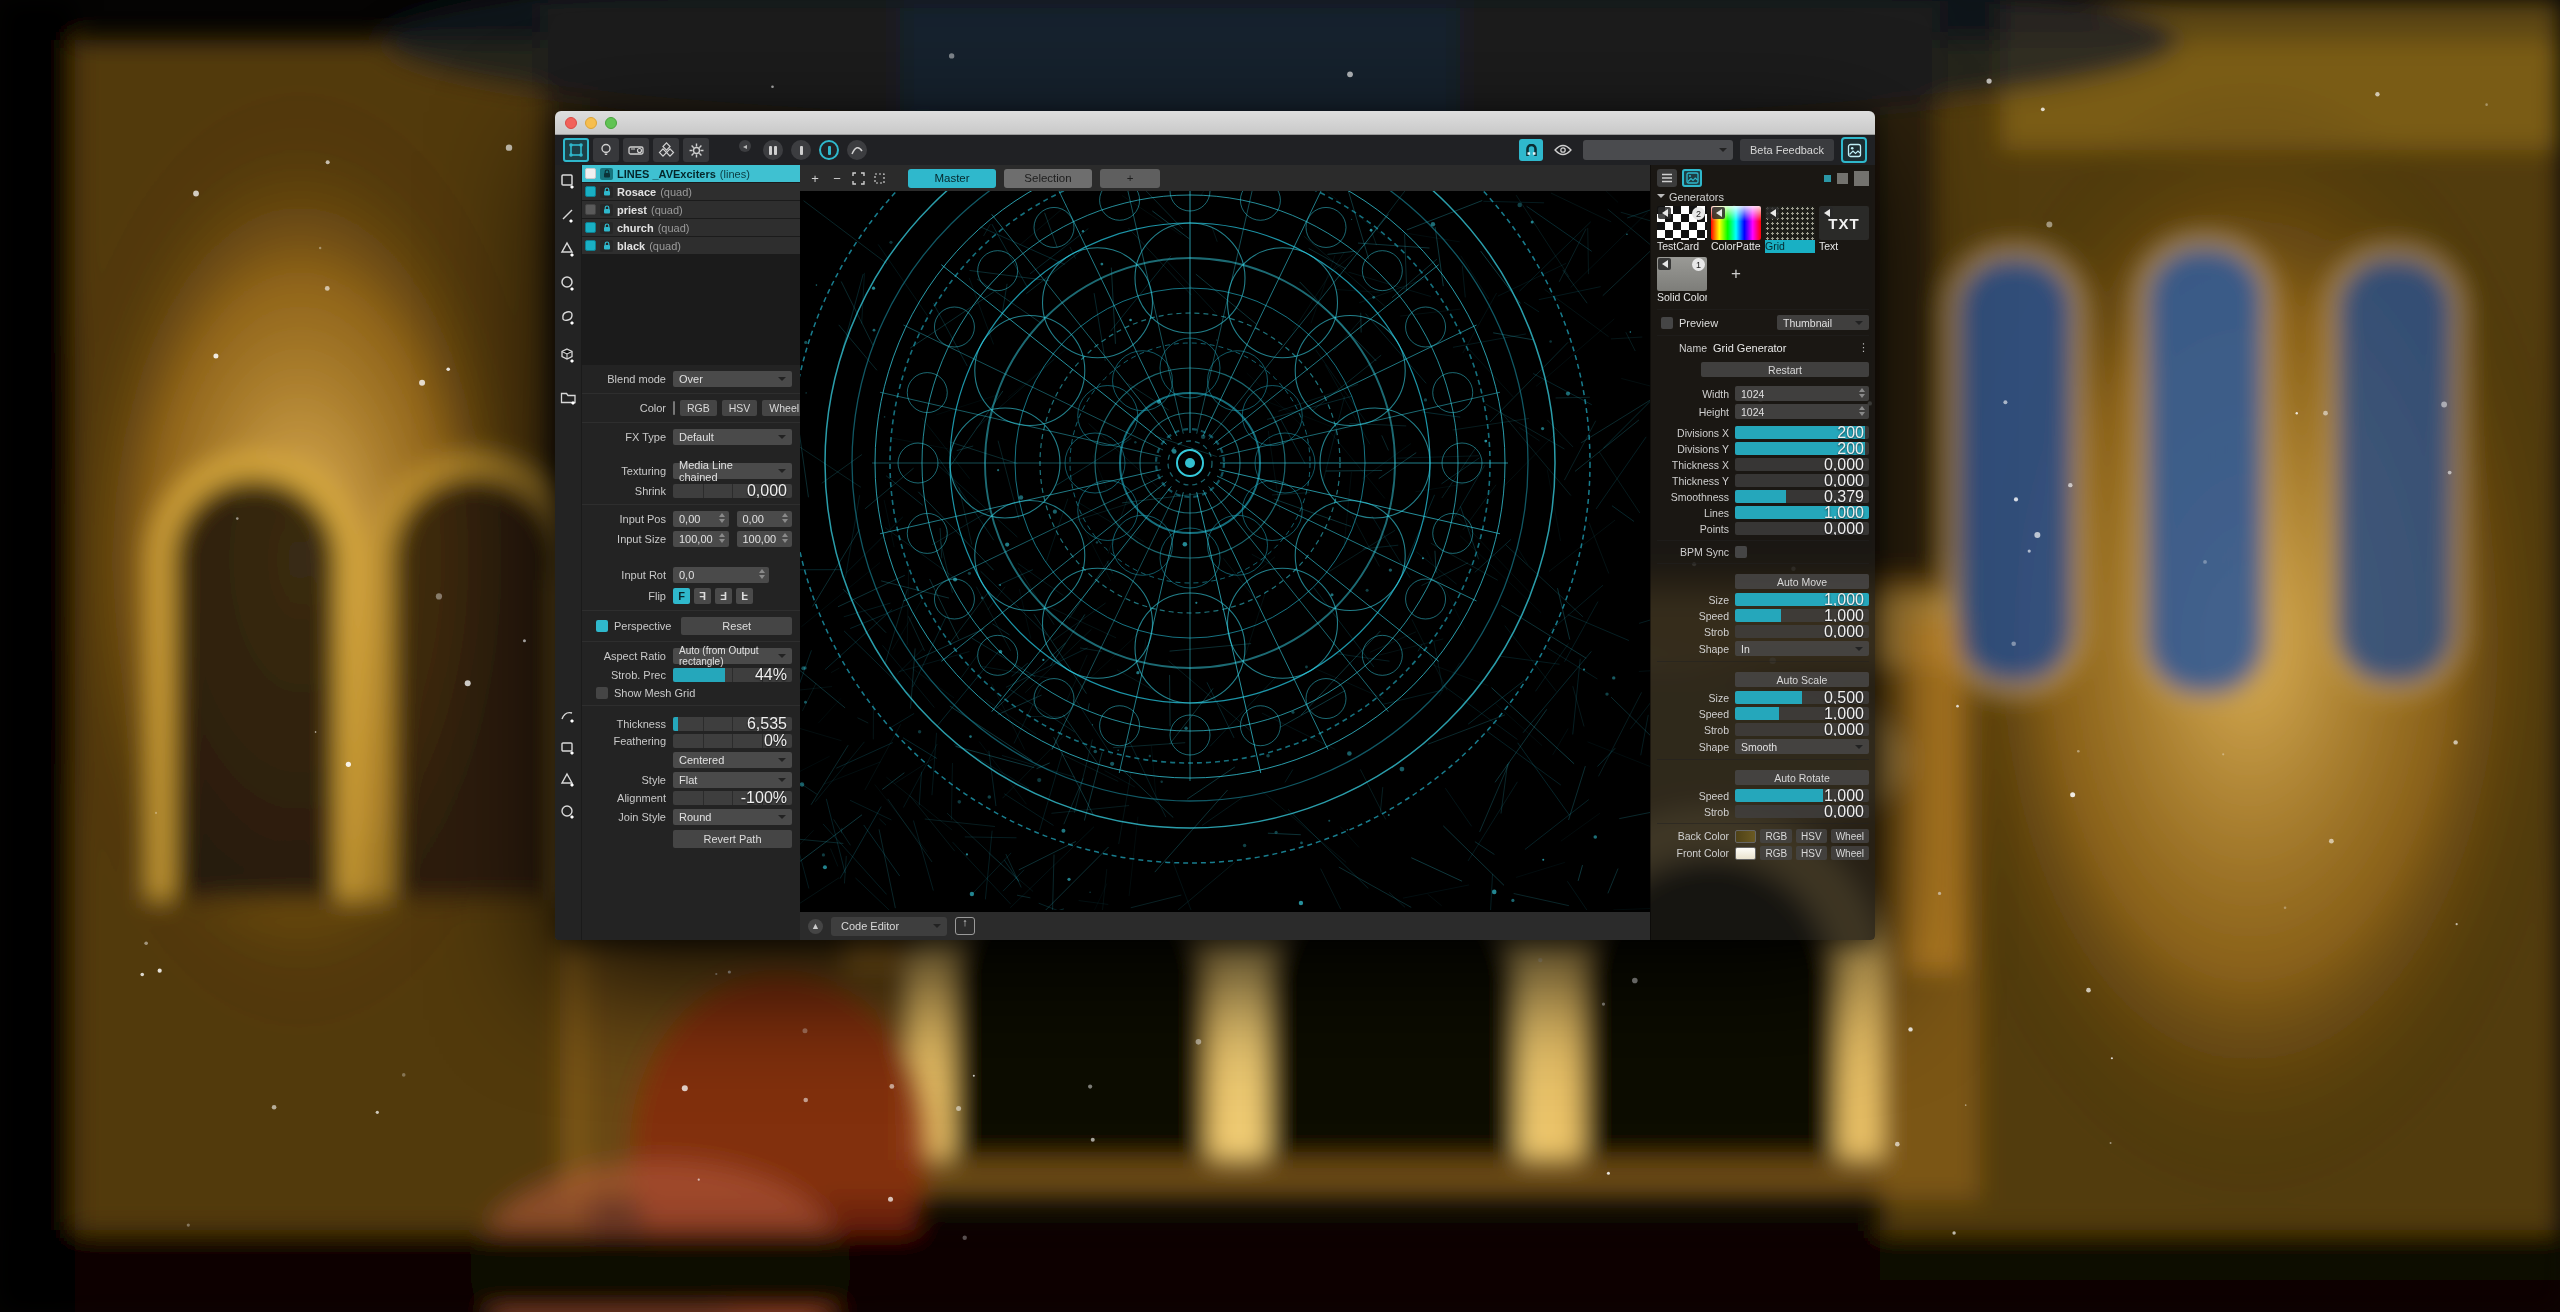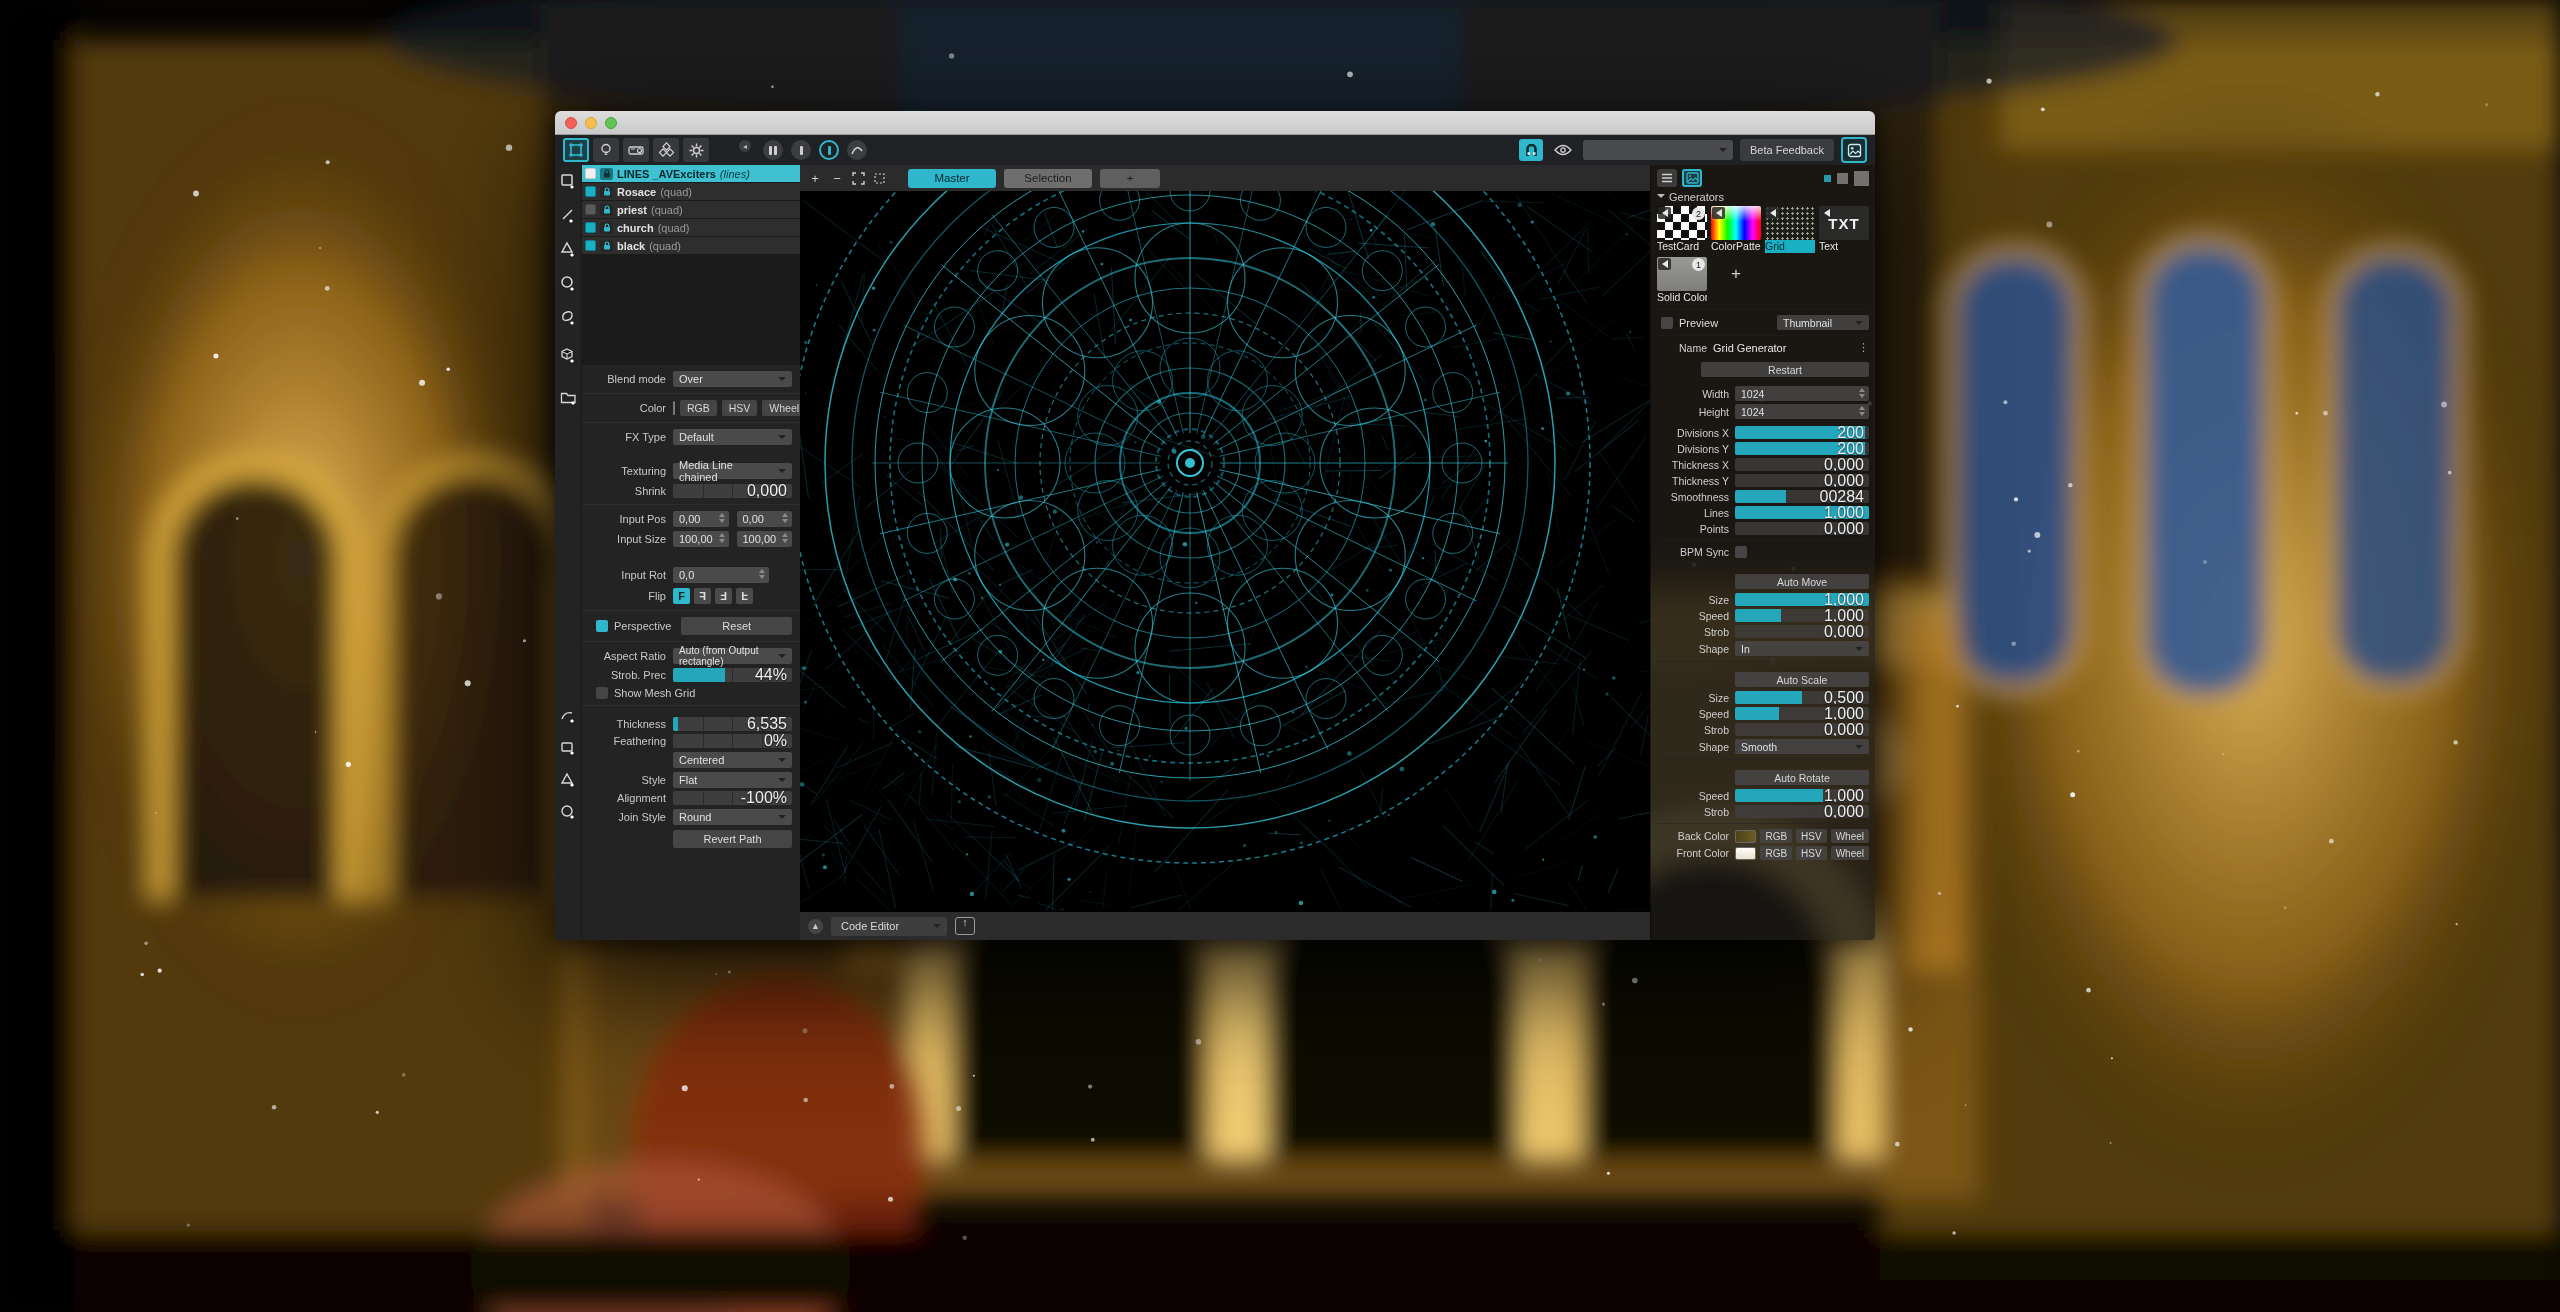--- a/index.html
+++ b/index.html
@@ -63,21 +63,21 @@
   .lrow.sel { background:#3fc1d1; }
   .lrow .cb { width:11px; height:11px; border-radius:2px; background:#19b0c4;
     border:1px solid #0e7f90; flex:0 0 auto; }
   .lrow .cb.off { background:#f0f0f0; border-color:#ccc; }
   .lrow .cb.dim { background:#5a5a5a; border-color:#444; }
   .lockbox { width:13px; height:12px; background:#262626; border-radius:2px; flex:0 0 auto;
     display:flex; align-items:center; justify-content:center; }
   .lrow.sel .lockbox { background:#17767f; }
   .lname { font-size:11px; font-weight:bold; color:#e2e2e2; white-space:nowrap; }
   .ltype { font-size:11px; color:#9a9a9a; }
-  .lrow.sel .lname { color:#04262a; } .lrow.sel .ltype { color:#0b3b41;font-style:italic; }
+  .lrow.sel .lname { color:#04262a; } .lrow.sel .ltype { color:#0b3b41; }
 
   .ctl { display:flex; align-items:center; padding:0 8px 0 0; flex:0 0 auto; }
   .ctl .lab { width:84px; text-align:right; font-size:11px; color:#c9c9c9; margin-right:7px;
     flex:0 0 auto; white-space:nowrap; }
   .field { flex:1; height:16px; background:#4a4a4a; border-radius:2px; position:relative;
     font-size:11px; color:#e0e0e0; display:flex; align-items:center; padding:0 6px; }
   .dd { padding-right:18px; }
   .slider { flex:1; height:14px; background:#3e3e3e; border-radius:2px; position:relative;
     overflow:hidden; background-image:linear-gradient(90deg, transparent 0 25%, rgba(0,0,0,.3) 25% calc(25% + 1px), transparent calc(25% + 1px) 50%, rgba(0,0,0,.3) 50% calc(50% + 1px), transparent calc(50% + 1px) 75%, rgba(0,0,0,.3) 75% calc(75% + 1px), transparent calc(75% + 1px)); }
   .fill { position:absolute; left:0; top:0; bottom:0; background:#25a7bb; }
@@ -1500,21 +1500,21 @@
       <div class="rrow">
         <span class="lab">Thickness Y</span>
         <div class="slider">
             <span class="sval">0,000</span>
           </div>
       </div>
       <div class="rrow">
         <span class="lab">Smoothness</span>
         <div class="slider">
             <span class="fill" style="width:38%"></span>
-            <span class="sval">00284</span>
+            <span class="sval">0,379</span>
           </div>
       </div>
       <div class="rrow">
         <span class="lab">Lines</span>
         <div class="slider">
             <span class="fill" style="width:100%"></span>
             <span class="sval">1,000</span>
           </div>
       </div>
       <div class="rrow">

